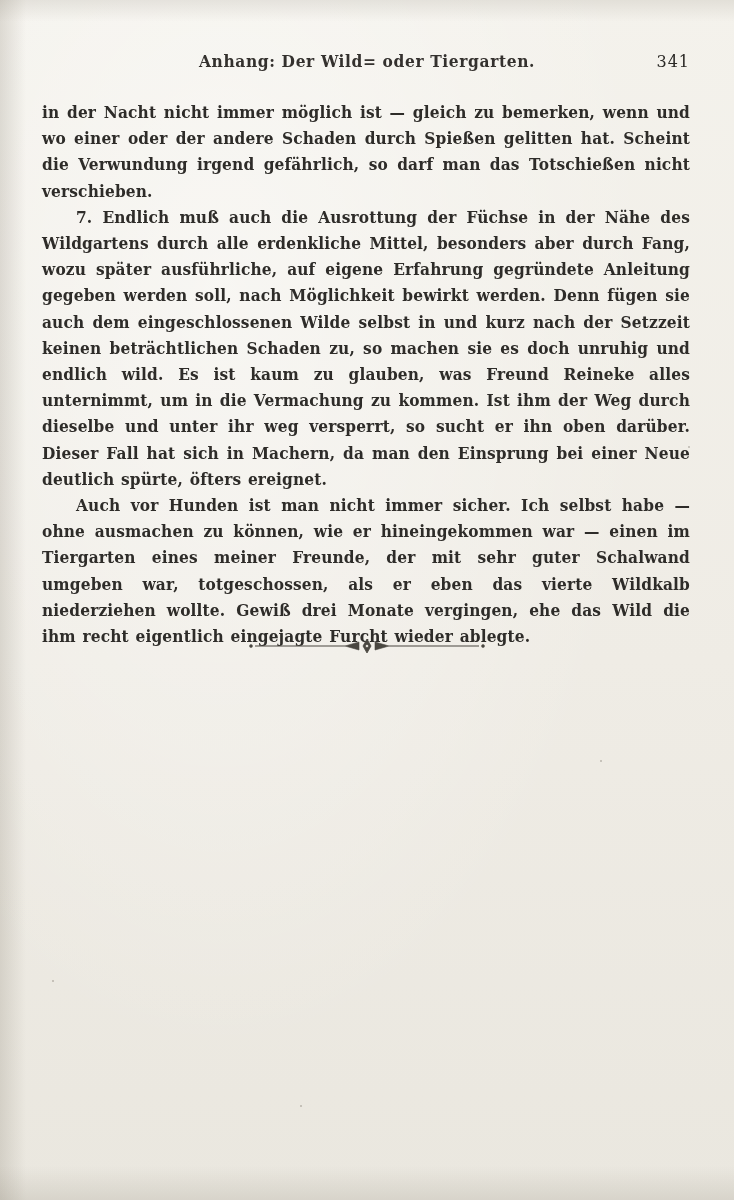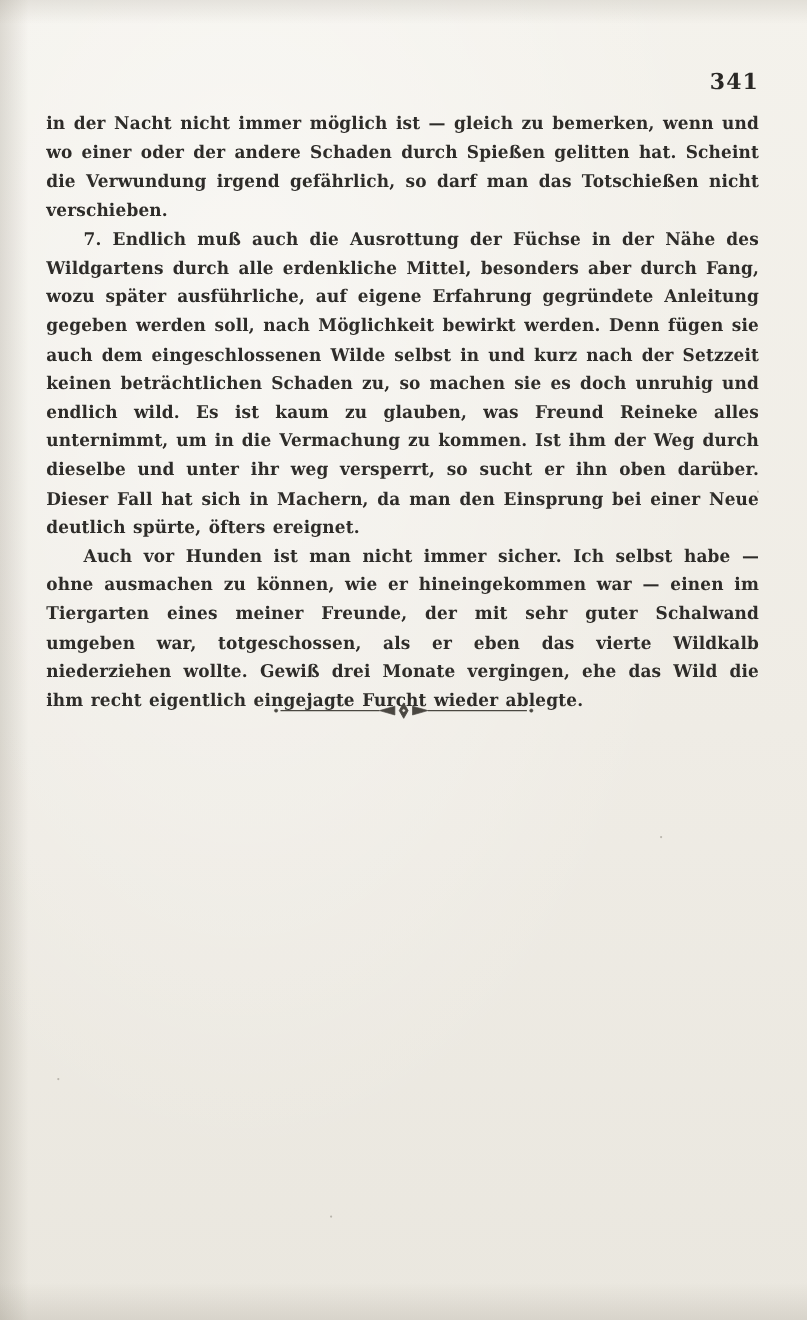--- a/index.html
+++ b/index.html
@@ -37,23 +37,23 @@
     font-size: 15.5px;
     letter-spacing: 0.6px;
     color: #34312e;
     font-family: "DejaVu Serif", serif;
     font-weight: 600;
     transform: scaleY(1.05);
   }
   .folio {
     position: absolute;
     right: 44px;
-    top: 10px;
-    font-size: 20px;
-    font-weight: 700;
+    top: 0;
+    font-size: 16px;
+    font-weight: 400;
     color: #2a2825;
     letter-spacing: 1px;
   }
   .body-text {
     position: absolute;
     top: 100px;
     left: 42px;
     width: 648px;
     font-size: 15.4px;
     line-height: 25.2px;
@@ -116,20 +116,21 @@
 </head>
 <body>
 
 <div class="page">
 
   <div class="edge-shade-top"></div>
   <div class="edge-shade-left"></div>
   <div class="edge-shade-bottom"></div>
 
   <div class="header">
+    <div class="running-head">Anhang:  Der Wild= oder Tiergarten.</div>
     <div class="folio">341</div>
   </div>
 
   <div class="body-text">
     <p class="para">in der Nacht nicht immer möglich ist — gleich zu bemerken, wenn und wo einer oder der andere Schaden durch Spießen gelitten hat.  Scheint die Verwundung irgend gefährlich, so darf man das Totschießen nicht verschieben.</p>
     <p class="para indent">7. Endlich muß auch die Ausrottung der Füchse in der Nähe des Wildgartens durch alle erdenkliche Mittel, besonders aber durch Fang, wozu später ausführliche, auf eigene Erfahrung gegründete Anleitung gegeben werden soll, nach Möglichkeit bewirkt werden.  Denn fügen sie auch dem eingeschlossenen Wilde selbst in und kurz nach der Setzzeit keinen beträchtlichen Schaden zu, so machen sie es doch unruhig und endlich wild.  Es ist kaum zu glauben, was Freund Reineke alles unternimmt, um in die Vermachung zu kommen.  Ist ihm der Weg durch dieselbe und unter ihr weg versperrt, so sucht er ihn oben darüber.  Dieser Fall hat sich in Machern, da man den Einsprung bei einer Neue deutlich spürte, öfters ereignet.</p>
     <p class="para indent">Auch vor Hunden ist man nicht immer sicher.  Ich selbst habe — ohne ausmachen zu können, wie er hineingekommen war — einen im Tiergarten eines meiner Freunde, der mit sehr guter Schalwand umgeben war, totgeschossen, als er eben das vierte Wildkalb niederziehen wollte.  Gewiß drei Monate vergingen, ehe das Wild die ihm recht eigentlich eingejagte Furcht wieder ablegte.</p>
   </div>
 
   <div class="ornament">

